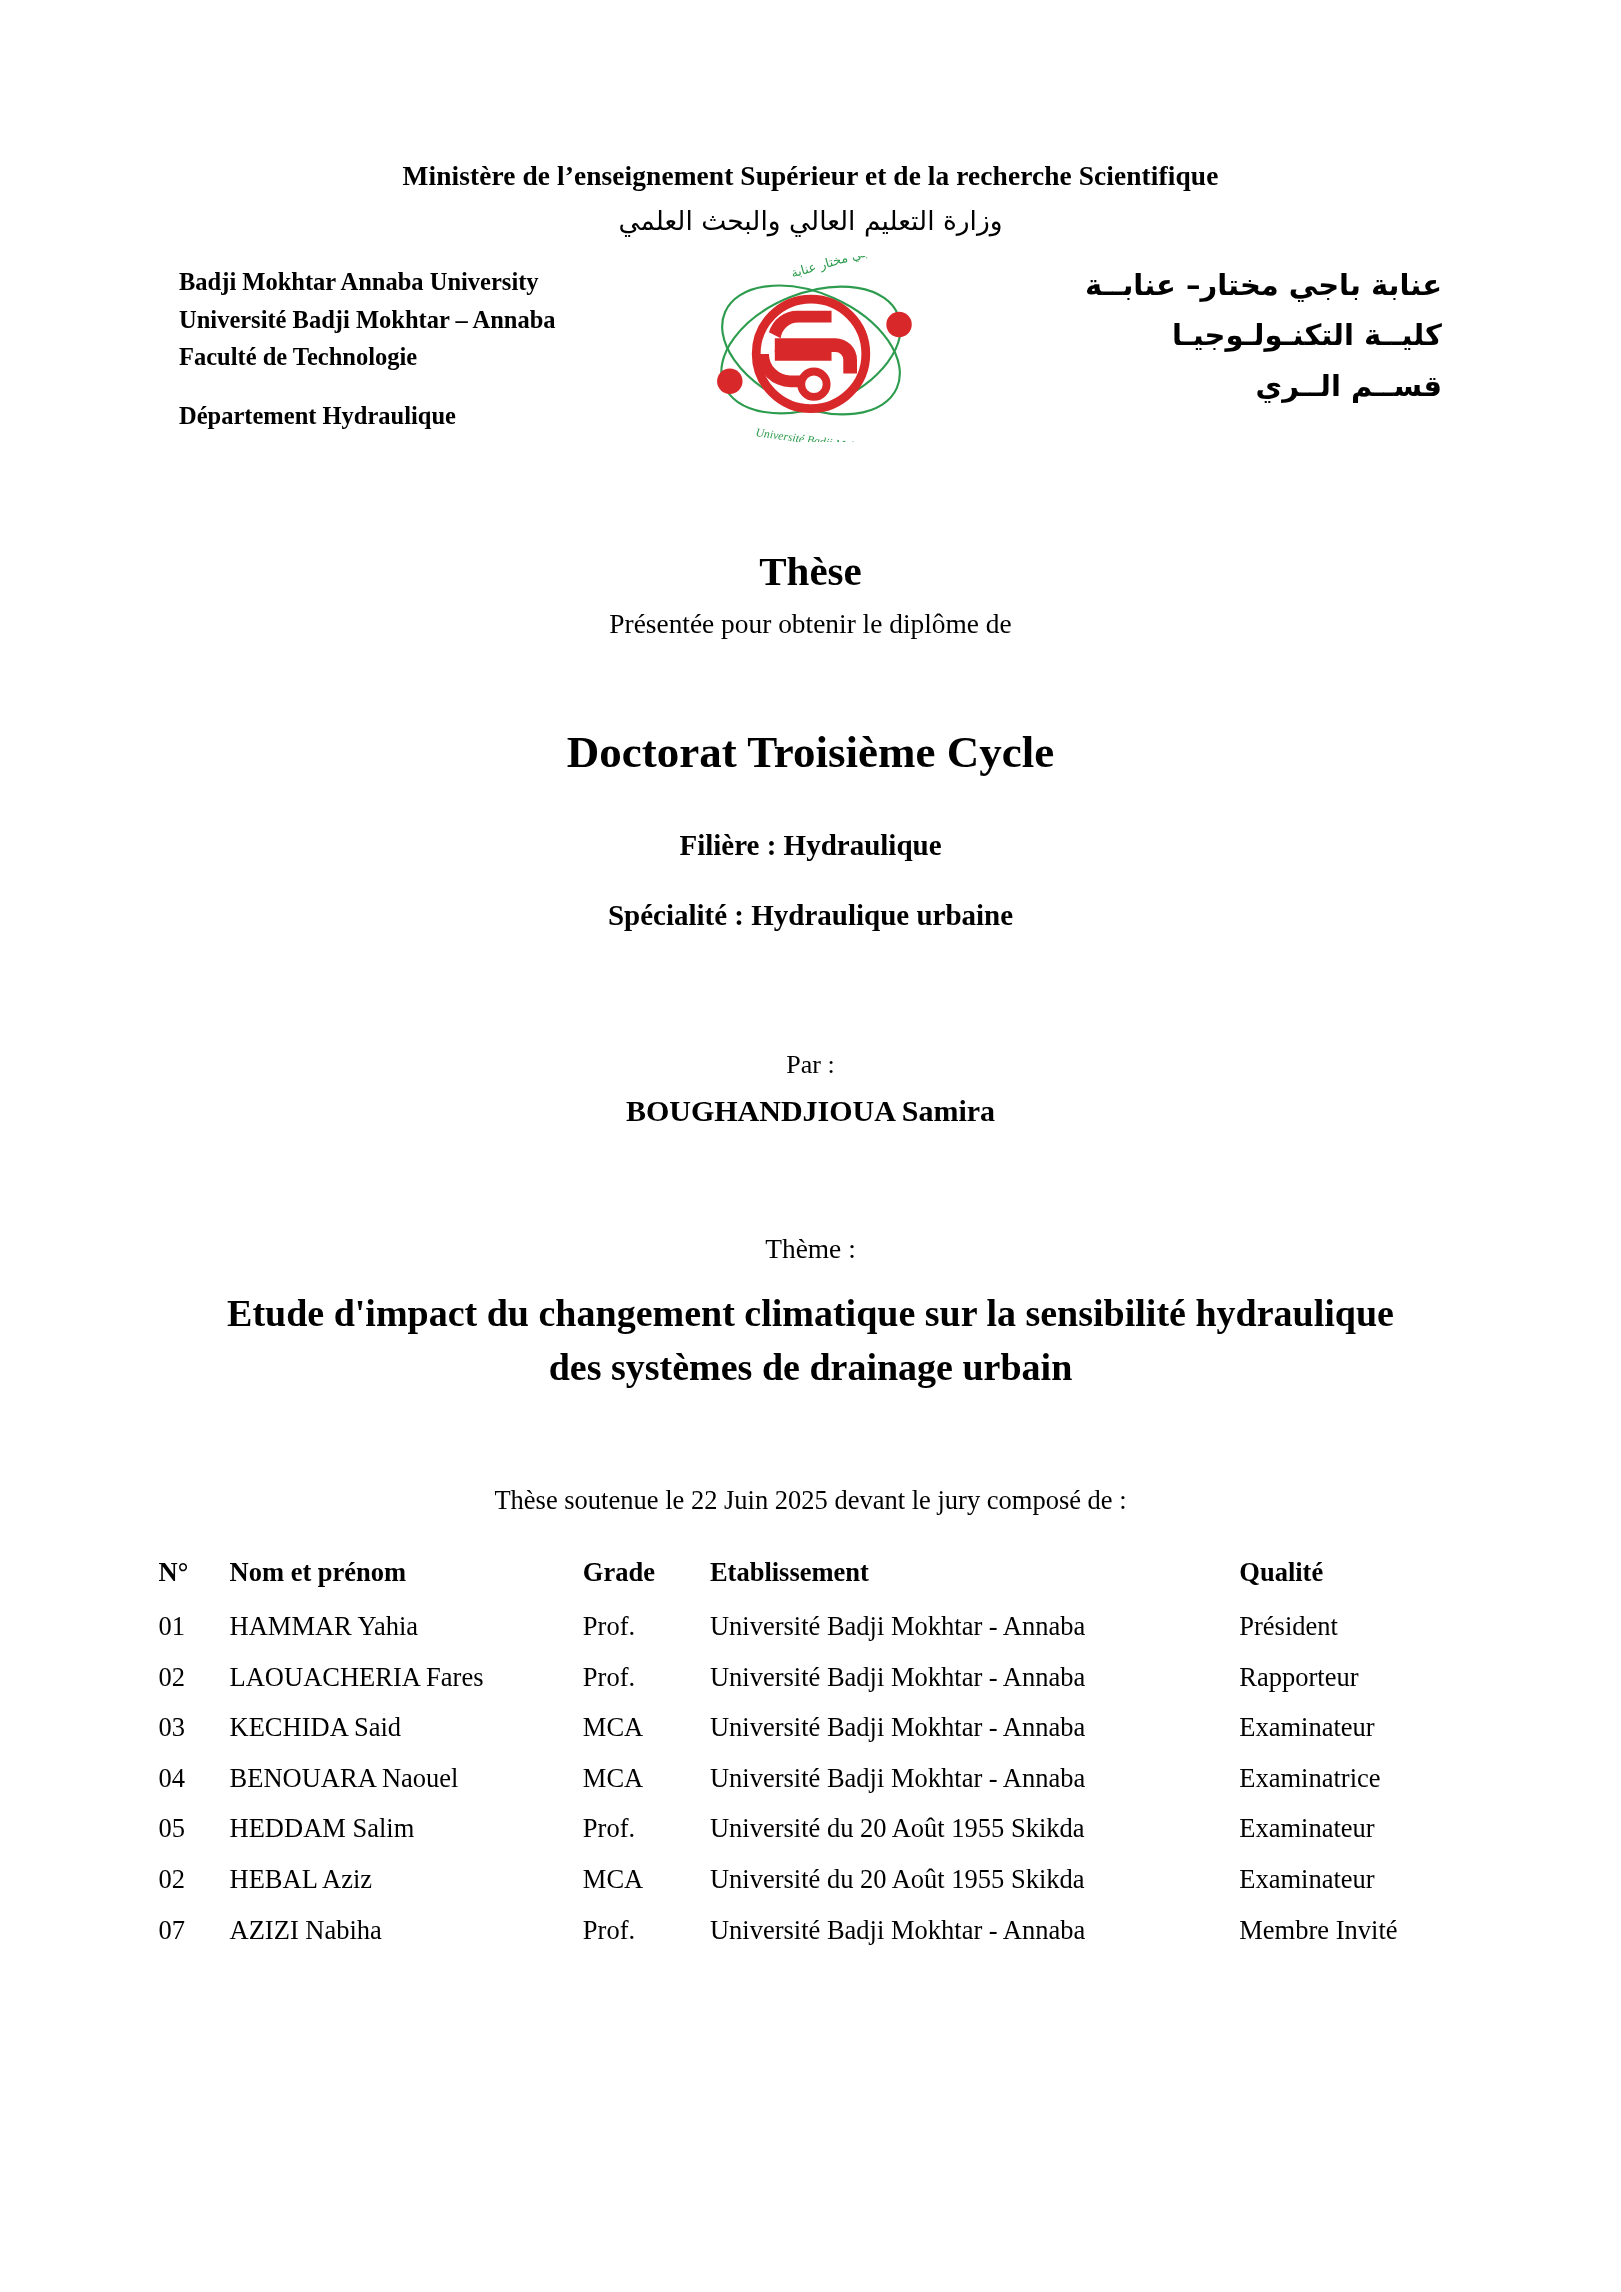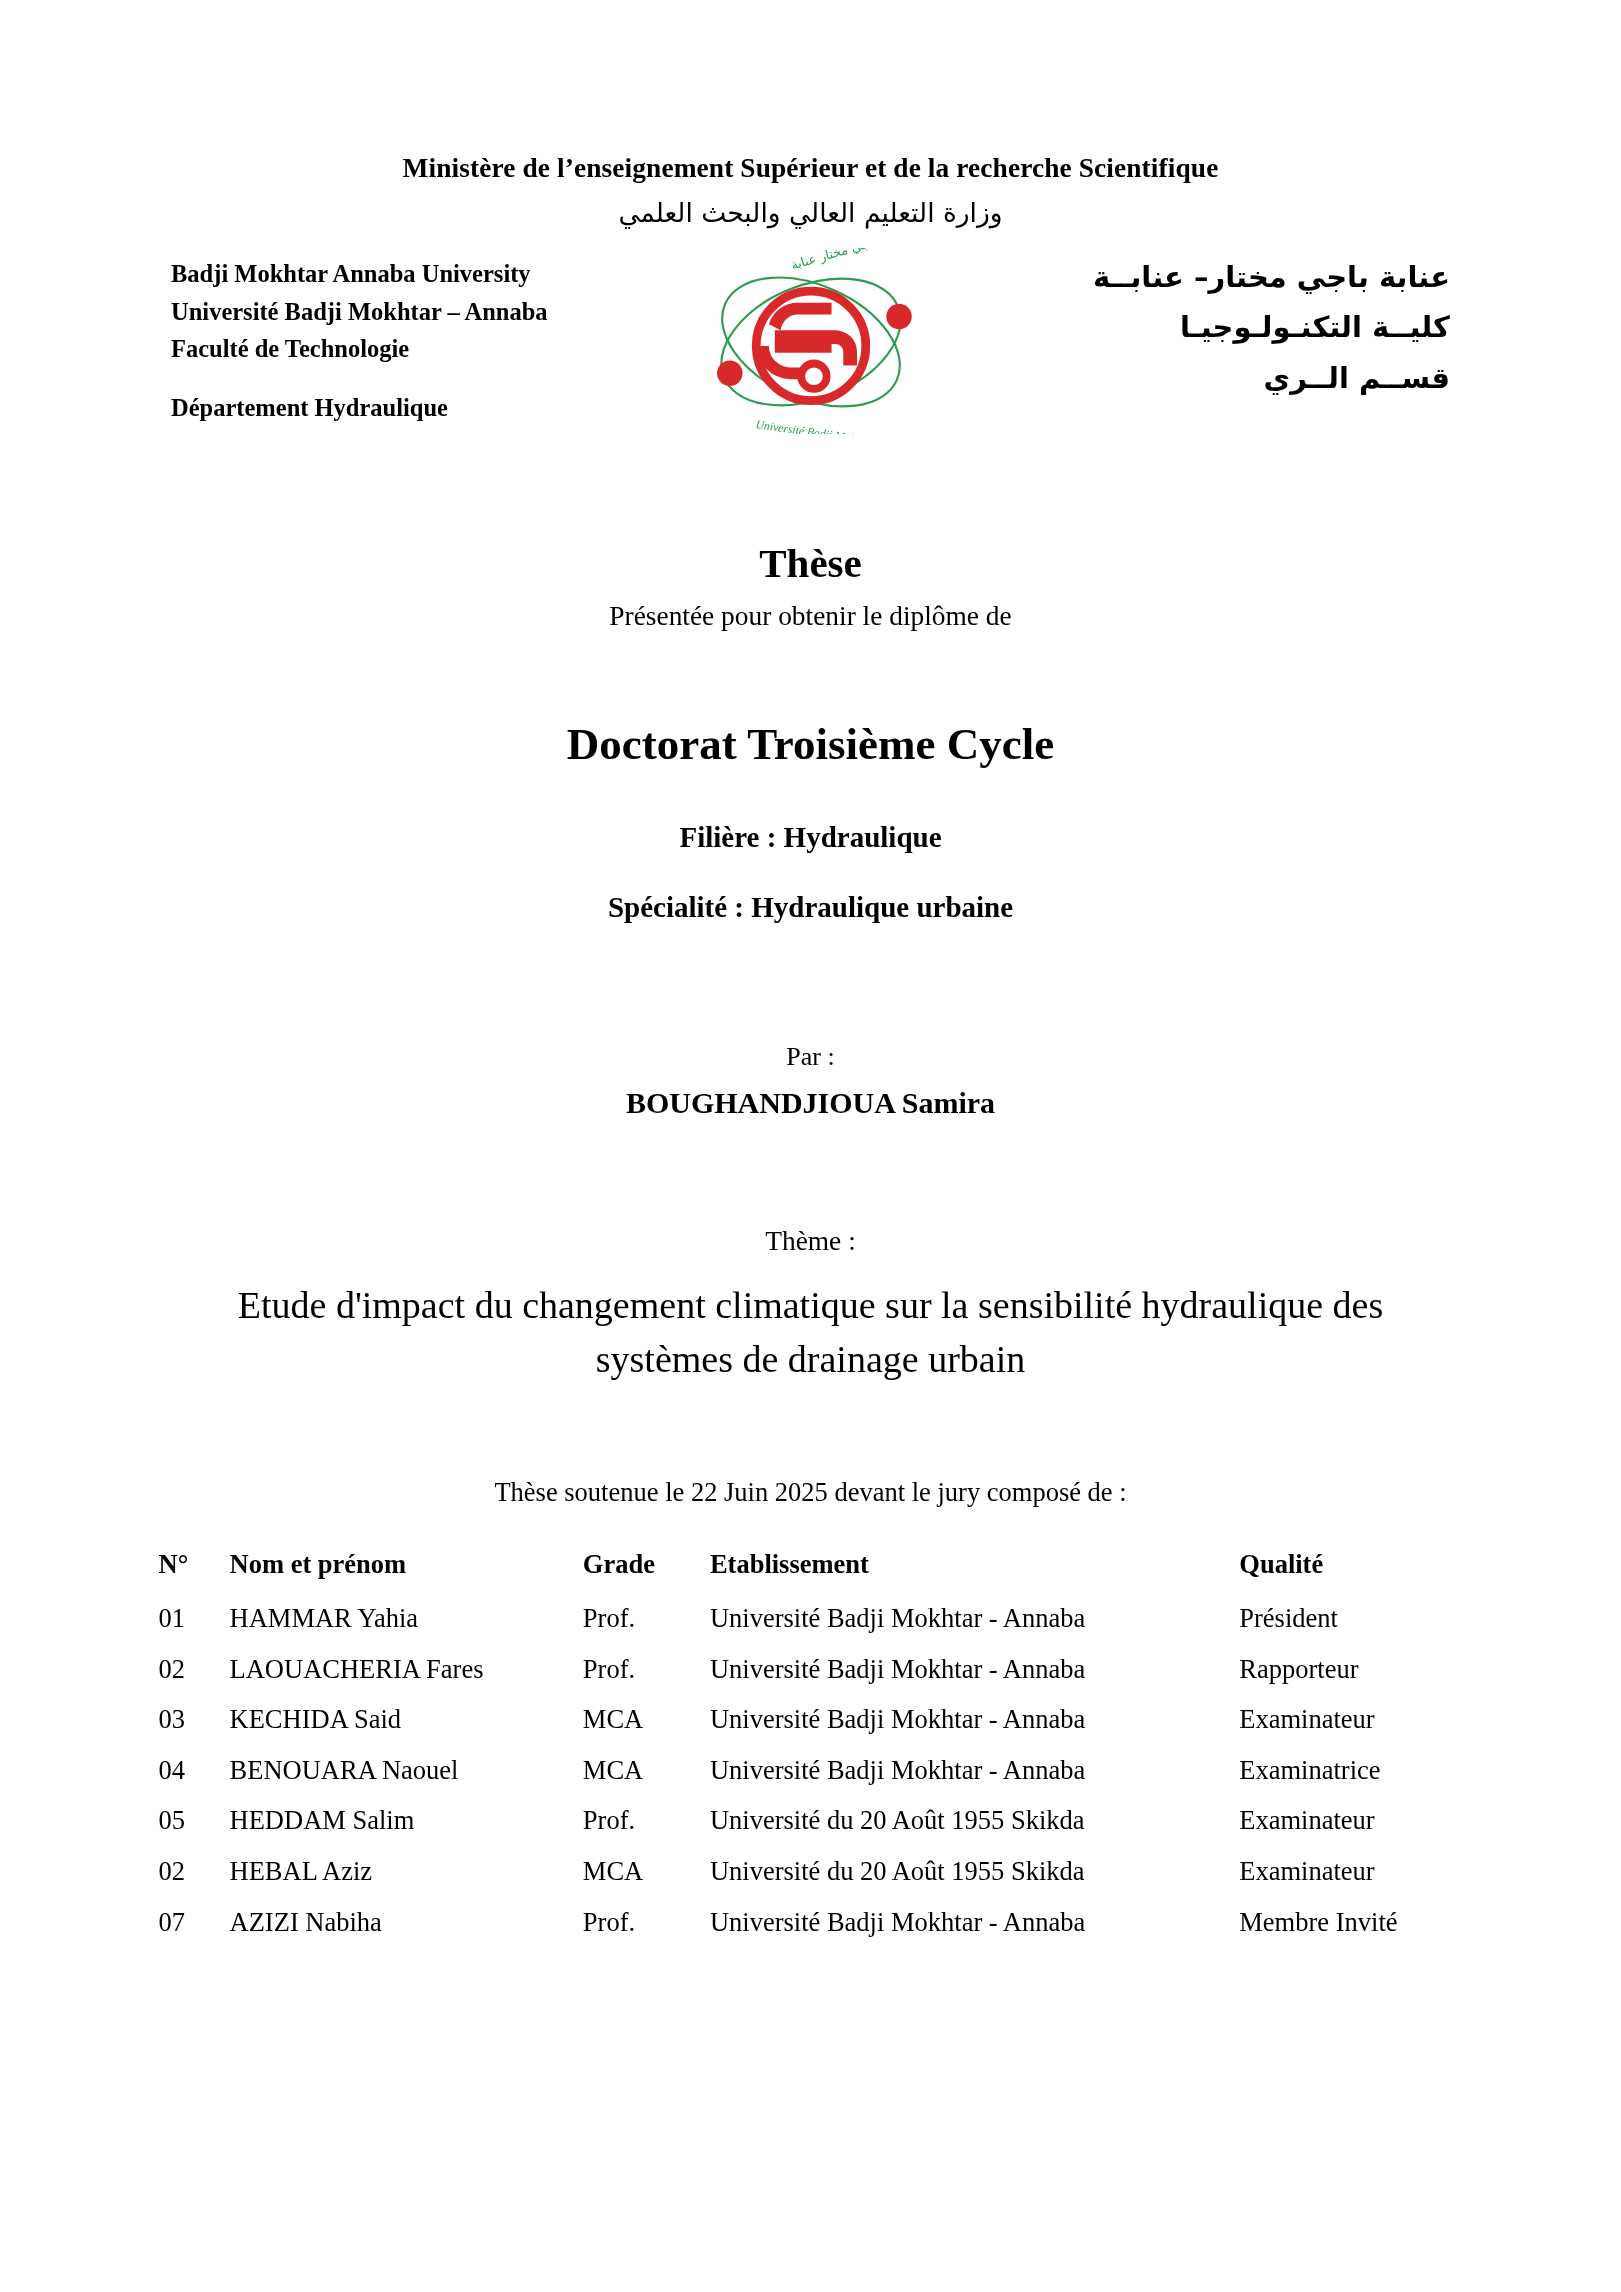--- a/index.html
+++ b/index.html
@@ -13,21 +13,21 @@
     font-family: "Liberation Serif", "DejaVu Serif", serif;
     color: #000000;
     position: relative;
     overflow: hidden;
   }
   .page {
     position: relative;
     width: 1621px;
     height: 2293px;
     box-sizing: border-box;
-    padding: 4px;
+    padding: 12px;
   }
 
   
   .ministry-block {
     text-align: center;
     padding-top: 147px;
   }
   .ministry-fr {
     font-size: 27.4px;
     font-weight: bold;
@@ -125,21 +125,21 @@
     font-weight: bold;
   }
   .theme-label {
     margin-top: 106px;
     font-size: 27.4px;
     font-weight: normal;
   }
   .theme-title {
     margin-top: 21.6px;
     font-size: 38px;
-    font-weight: normal;
+    font-weight: bold;
     line-height: 1.42;
     padding: 0 186px;
   }
 
   
   .defense-line {
     margin-top: 90px;
     font-size: 26.5px;
     text-align: center;
   }

